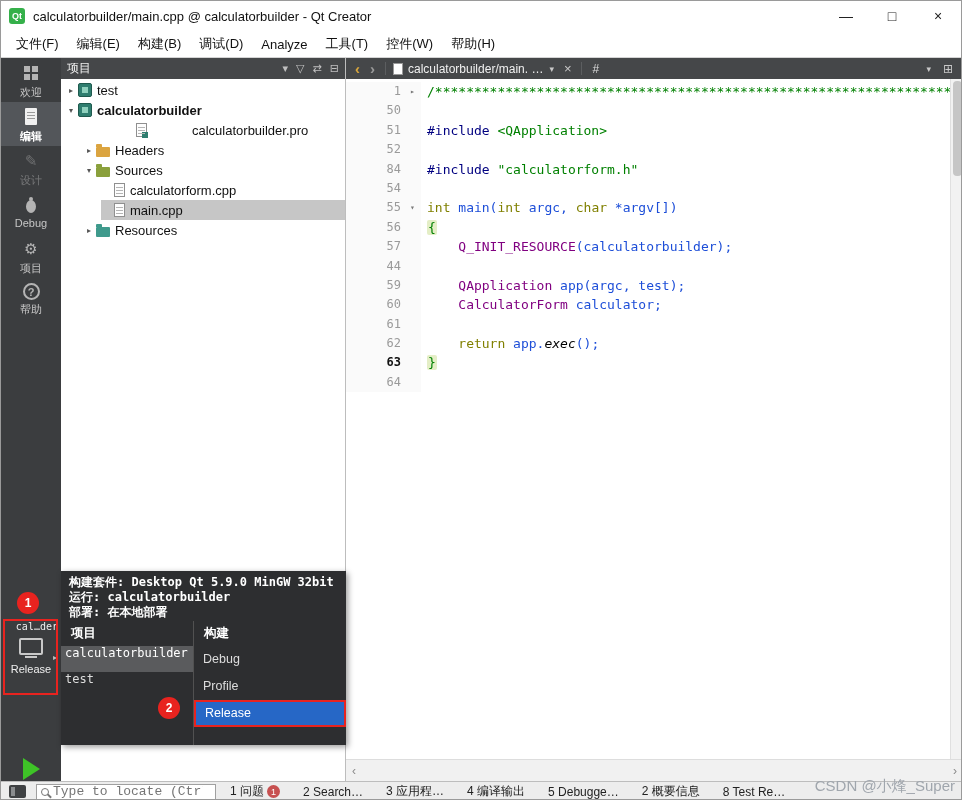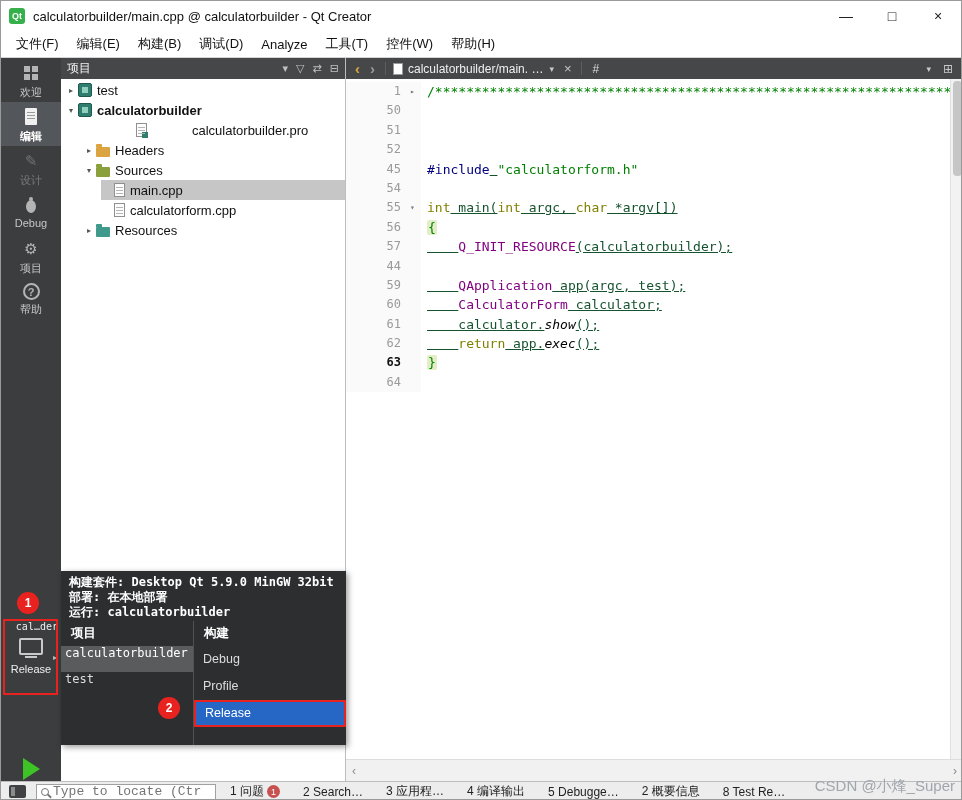--- a/index.html
+++ b/index.html
@@ -87,21 +87,21 @@
   .ln.current{color:#111;font-weight:bold;}
   .fold{width:17px;text-align:center;color:#7a7a7a;font-size:8px;background:#fafafa;flex:none;}
   .ctext{white-space:pre;padding-left:6px;}
   .c-comment{color:#008000;}
   .c-pre{color:#000080;}
   .c-str{color:#008000;}
   .c-kw{color:#808000;}
   .c-type{color:#800080;}
   .c-macro{color:#800080;}
   .c-func{font-style:italic;color:#000;}
-  .c-plain{color:#14532d;text-decoration:underline;}
+  .c-plain{color:#1d4ed8;}
   .c-brace{color:#008000;background:#e4eec6;border-radius:2px;padding:0 1px;}
   .vscroll{position:absolute;right:0;top:21px;width:13px;bottom:22px;background:#f2f2f2;border-left:1px solid #e0e0e0;}
   .vthumb{position:absolute;top:2px;left:2px;width:9px;height:95px;background:#c6c6c6;border-radius:4px;}
   .hscroll{position:absolute;left:0;right:0;bottom:0;height:22px;background:#f1f1f1;border-top:1px solid #ddd;display:flex;align-items:center;justify-content:space-between;padding:0 6px;color:#8a8a8a;font-size:12px;}
 
   
   .kit-popup{position:absolute;left:60px;top:570px;width:285px;height:174px;background:#2d2e30;z-index:5;box-shadow:2px 2px 6px rgba(0,0,0,.4);}
   .popup-info{padding:4px 8px 3px;color:#fff;font:bold 12px "DejaVu Sans Mono",monospace;line-height:15px;white-space:nowrap;overflow:hidden;}
   .popup-cols{position:absolute;left:0;top:50px;right:0;bottom:0;display:flex;}
   .col-left{width:133px;border-right:1px solid #515151;}
@@ -227,29 +227,29 @@
         <div class="tree-row" style="margin-left: 22px;">
           <span class="expander">▸</span>
           <span class="ticon ti-folder-h"></span>
           <span class="tlabel">Headers</span>
         </div>
         <div class="tree-row" style="margin-left: 22px;">
           <span class="expander">▾</span>
           <span class="ticon ti-folder-src"></span>
           <span class="tlabel">Sources</span>
         </div>
+        <div class="tree-row" style="margin-left: 40px;">
+          <span class="expander"></span>
+          <span class="ticon ti-cppfile"></span>
+          <span class="tlabel">calculatorform.cpp</span>
+        </div>
         <div class="tree-row selected" style="margin-left: 40px;">
           <span class="expander"></span>
           <span class="ticon ti-cppfile"></span>
           <span class="tlabel">main.cpp</span>
-        </div>
-        <div class="tree-row" style="margin-left: 40px;">
-          <span class="expander"></span>
-          <span class="ticon ti-cppfile"></span>
-          <span class="tlabel">calculatorform.cpp</span>
         </div>
         <div class="tree-row" style="margin-left: 22px;">
           <span class="expander">▸</span>
           <span class="ticon ti-folder-res"></span>
           <span class="tlabel">Resources</span>
         </div>
       </div>
   </section>
 
   <section class="editor">
@@ -275,28 +275,29 @@
             <span class="ctext"><span class="c-comment">/*********************************************************************</span></span>
           </div>
           <div class="code-line">
             <span class="ln">50</span>
             <span class="fold"></span>
             <span class="ctext"></span>
           </div>
           <div class="code-line">
             <span class="ln">51</span>
             <span class="fold"></span>
+            <span class="ctext"><span class="c-pre">#include</span><span class="c-plain"> </span><span class="c-str">&lt;QApplication&gt;</span></span>
           </div>
           <div class="code-line">
             <span class="ln">52</span>
             <span class="fold"></span>
             <span class="ctext"></span>
           </div>
           <div class="code-line">
-            <span class="ln">45</span>
+            <span class="ln">84</span>
             <span class="fold"></span>
             <span class="ctext"><span class="c-pre">#include</span><span class="c-plain"> </span><span class="c-str">"calculatorform.h"</span></span>
           </div>
           <div class="code-line">
             <span class="ln">54</span>
             <span class="fold"></span>
             <span class="ctext"></span>
           </div>
           <div class="code-line">
             <span class="ln">55</span>
@@ -324,21 +325,20 @@
             <span class="ctext"><span class="c-plain">    </span><span class="c-type">QApplication</span><span class="c-plain"> app(argc, test);</span></span>
           </div>
           <div class="code-line">
             <span class="ln">60</span>
             <span class="fold"></span>
             <span class="ctext"><span class="c-plain">    </span><span class="c-type">CalculatorForm</span><span class="c-plain"> calculator;</span></span>
           </div>
           <div class="code-line">
             <span class="ln">61</span>
             <span class="fold"></span>
-            <span class="ctext"><span class="c-plain">    calculator.</span><span class="c-func">show</span><span class="c-plain">();</span></span>
           </div>
           <div class="code-line">
             <span class="ln">62</span>
             <span class="fold"></span>
             <span class="ctext"><span class="c-plain">    </span><span class="c-kw">return</span><span class="c-plain"> app.</span><span class="c-func">exec</span><span class="c-plain">();</span></span>
           </div>
           <div class="code-line">
             <span class="ln current">63</span>
             <span class="fold"></span>
             <span class="ctext"><span class="c-brace">}</span></span>
@@ -355,22 +355,22 @@
       </div>
     <div class="hscroll">
       <span>‹</span>
       <span>›</span>
     </div>
   </section>
 
   <div class="kit-popup">
     <div class="popup-info">
       <div>构建套件: Desktop Qt 5.9.0 MinGW 32bit</div>
+      <div>运行: calculatorbuilder</div>
       <div>部署: 在本地部署</div>
-      <div>运行: calculatorbuilder</div>
     </div>
     <div class="popup-cols">
       <div class="col-left">
         <div class="col-header">项目</div>
         <div>
             <div class="popup-proj sel">calculatorbuilder</div>
             <div class="popup-proj">test</div>
           </div>
       </div>
       <div class="col-right">

